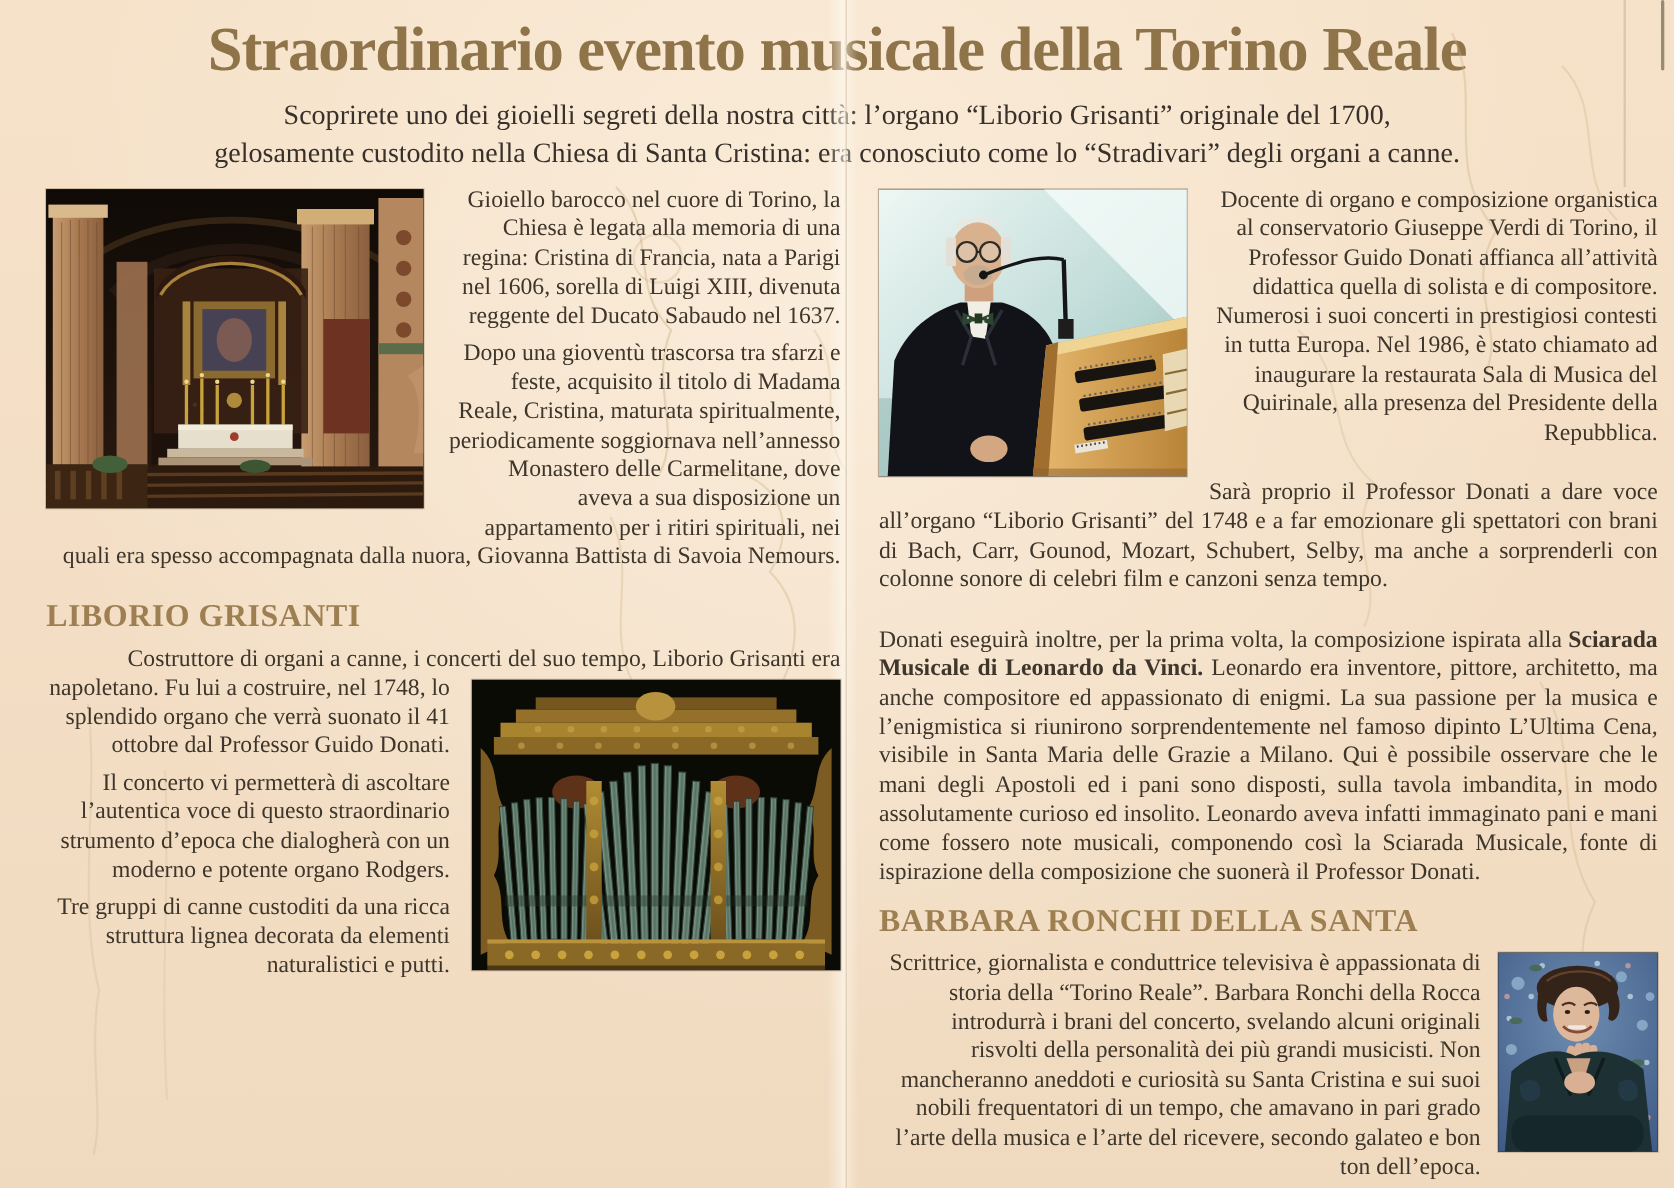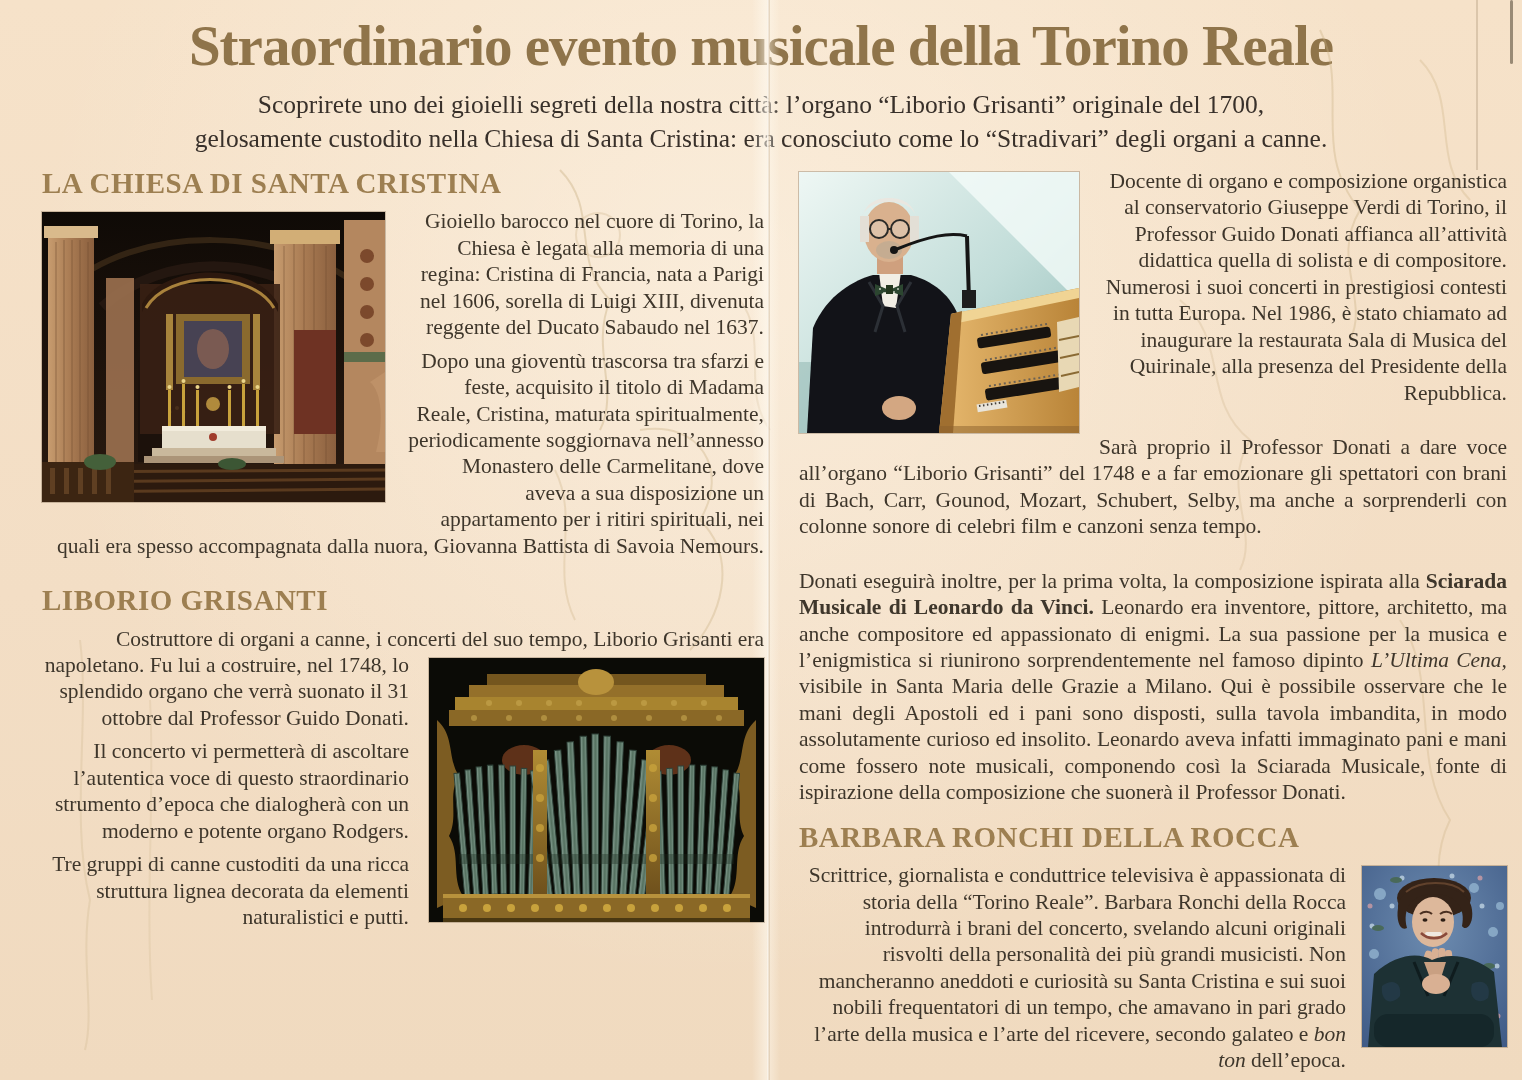--- a/index.html
+++ b/index.html
@@ -38,21 +38,21 @@
   .col-right{position:absolute;left:799px;top:168px;width:708px;}
   h2{
     font-size:29px;font-weight:bold;color:#9d7f51;
     letter-spacing:.5px;margin:0 0 10px 0;line-height:1.05;
   }
   .h2-gap{margin-top:26px;}
   .h2-gap-sm{margin-top:16px;}
   p{font-size:21.5px;line-height:1.23;margin:0 0 7px 0;color:#3e362b;text-align:right;}
   .just{text-align:justify;margin-top:28px;}
   .b{font-weight:bold;}
-  .i{font-style:italic;}
+  .i{}
   .block{overflow:visible;}
   .block::after{content:"";display:block;clear:none;}
   
   .photo{display:block;background:#000;box-shadow:0 0 0 1px rgba(100,80,55,.3);}
   .photo svg{display:block;width:100%;height:100%;}
   .ph-church{float:left;width:343px;height:290px;margin:4px 22px 4px 0;}
   .ph-organ{float:right;width:335px;height:264px;margin:6px 0 0 20px;}
   .ph-donati{float:left;width:280px;height:261px;margin:4px 20px 6px 0;}
   .ph-barbara{float:right;width:145px;height:181px;margin:4px 0 4px 16px;}
 </style>
@@ -83,21 +83,20 @@
   <div class="edge-line"></div>
 
   <header>
     <h1 class="title">Straordinario evento musicale della Torino Reale</h1>
     <p class="subtitle"><span>Scoprirete uno dei gioielli segreti della nostra città: l’organo “Liborio Grisanti” originale del 1700,</span><br>
     <span>gelosamente custodito nella Chiesa di Santa Cristina: era conosciuto come lo “Stradivari” degli organi a canne.</span></p>
   </header>
 
   <section class="col-left">
 
-    <h2>LA CHIESA DI SANTA CRISTINA</h2>
     <div class="block">
       <span class="photo ph-church" role="img" aria-label="Interno barocco della Chiesa di Santa Cristina con altare dorato">
         <svg viewBox="0 0 343 290" preserveAspectRatio="none">
           <defs>
             <linearGradient id="chCol" x1="0" y1="0" x2="1" y2="0">
               <stop offset="0" stop-color="#c79c6f"></stop>
                 <stop offset=".5" stop-color="#a87a52"></stop>
                 <stop offset="1" stop-color="#8a5f3e"></stop>
             </linearGradient>
             <linearGradient id="chSky" x1="0" y1="0" x2="0" y2="1">
@@ -291,21 +290,21 @@
                 <circle cx="154" cy="250" r="4"></circle>
                 <circle cx="178" cy="250" r="4"></circle>
                 <circle cx="202" cy="250" r="4"></circle>
                 <circle cx="226" cy="250" r="4"></circle>
                 <circle cx="250" cy="250" r="4"></circle>
                 <circle cx="274" cy="250" r="4"></circle>
                 <circle cx="298" cy="250" r="4"></circle>
               </g>
           <rect x="14" y="260" width="307" height="4" fill="#4a3812"></rect>
         </svg>
-      </span><span>napoletano. Fu lui a costruire, nel 1748, lo splendido organo che verrà suonato il 31 ottobre dal Professor Guido Donati.</span></p>
+      </span><span>napoletano. Fu lui a costruire, nel 1748, lo splendido organo che verrà suonato il 41 ottobre dal Professor Guido Donati.</span></p>
       <p>Il concerto vi permetterà di ascoltare l’autentica voce di questo straordinario strumento d’epoca che dialogherà con un moderno e potente organo Rodgers.</p>
       <p>Tre gruppi di canne custoditi da una ricca struttura lignea decorata da elementi naturalistici e putti.</p>
     </div>
   </section>
 
   <section class="col-right">
 
     <div class="block">
       <span class="photo ph-donati" role="img" aria-label="Il Professor Guido Donati alla consolle dell’organo">
         <svg viewBox="0 0 280 261" preserveAspectRatio="none">
@@ -371,21 +370,21 @@
             </g>
           <ellipse cx="100" cy="236" rx="17" ry="12" fill="#d3a782"></ellipse>
           <rect x="140" y="254" width="140" height="7" fill="#8a5f2c" opacity=".5"></rect>
         </svg>
       </span>
       <p>Docente di organo e composizione organistica al conservatorio Giuseppe Verdi di Torino, il Professor Guido Donati affianca all’attività didattica quella di solista e di compositore. Numerosi i suoi concerti in prestigiosi contesti in tutta Europa. Nel 1986, è stato chiamato ad inaugurare la restaurata Sala di Musica del Quirinale, alla presenza del Presidente della Repubblica.</p>
       <p class="just">Sarà proprio il Professor Donati a dare voce all’organo “Liborio Grisanti” del 1748 e a far emozionare gli spettatori con brani di Bach, Carr, Gounod, Mozart, Schubert, Selby, ma anche a sorprenderli con colonne sonore di celebri film e canzoni senza tempo.</p>
       <p class="just"><span>Donati eseguirà inoltre, per la prima volta, la composizione ispirata alla </span><span class="b">Sciarada Musicale di Leonardo da Vinci.</span><span> Leonardo era inventore, pittore, architetto, ma anche compositore ed appassionato di enigmi. La sua passione per la musica e l’enigmistica si riunirono sorprendentemente nel famoso dipinto </span><span class="i">L’Ultima Cena,</span><span> visibile in Santa Maria delle Grazie a Milano. Qui è possibile osservare che le mani degli Apostoli ed i pani sono disposti, sulla tavola imbandita, in modo assolutamente curioso ed insolito. Leonardo aveva infatti immaginato pani e mani come fossero note musicali, componendo così la Sciarada Musicale, fonte di ispirazione della composizione che suonerà il Professor Donati.</span></p>
     </div>
 
-    <h2 class="h2-gap-sm">BARBARA RONCHI DELLA ROCCA</h2>
+    <h2 class="h2-gap-sm">BARBARA RONCHI DELLA SANTA</h2>
     <div class="block">
       <span class="photo ph-barbara" role="img" aria-label="Ritratto di Barbara Ronchi della Rocca">
         <svg viewBox="0 0 145 181" preserveAspectRatio="none">
           <defs>
             <radialGradient id="bBg" cx=".5" cy=".35" r=".85">
               <stop offset="0" stop-color="#6d8cb0"></stop>
                 <stop offset="1" stop-color="#3d5884"></stop>
             </radialGradient>
           </defs>
           <rect width="145" height="181" fill="url(#bBg)"></rect>

